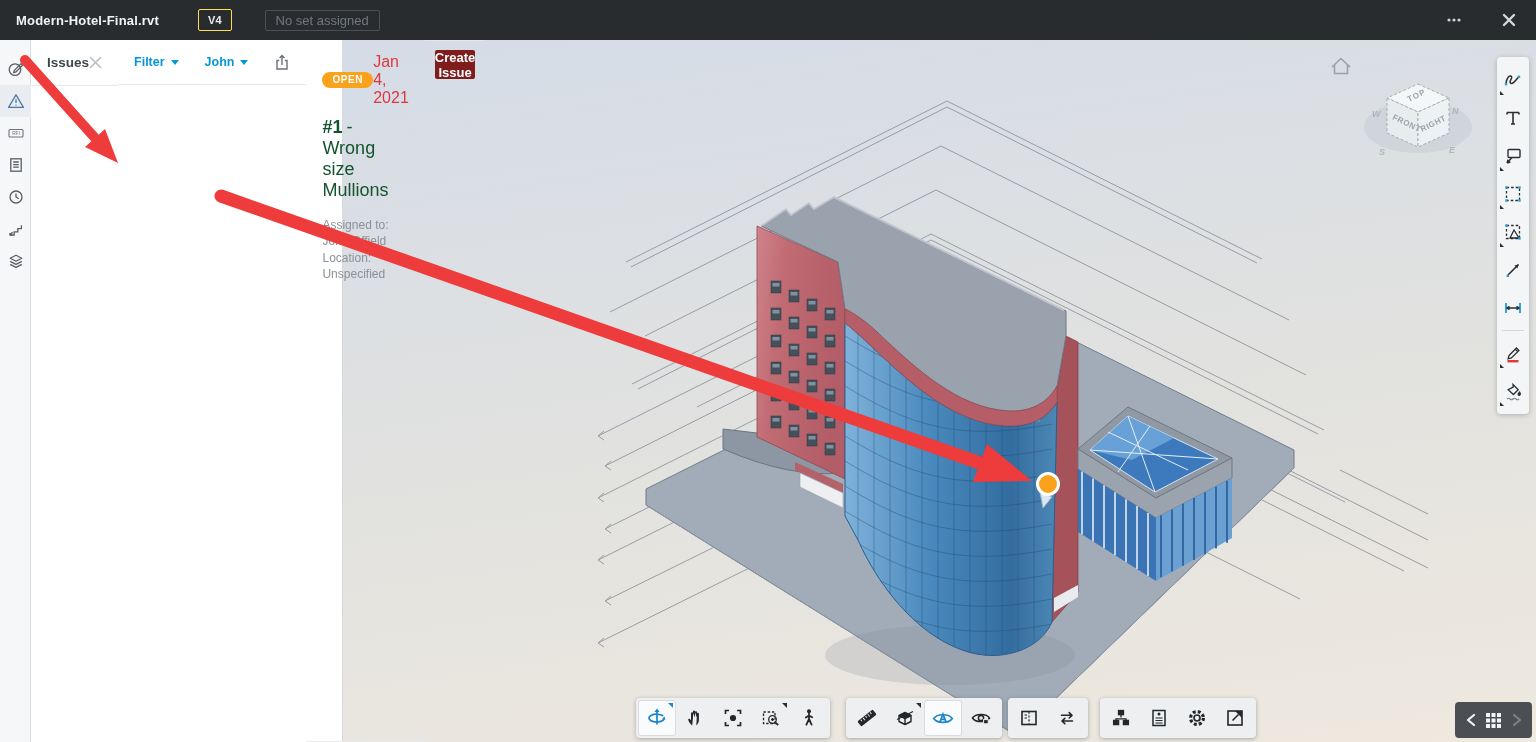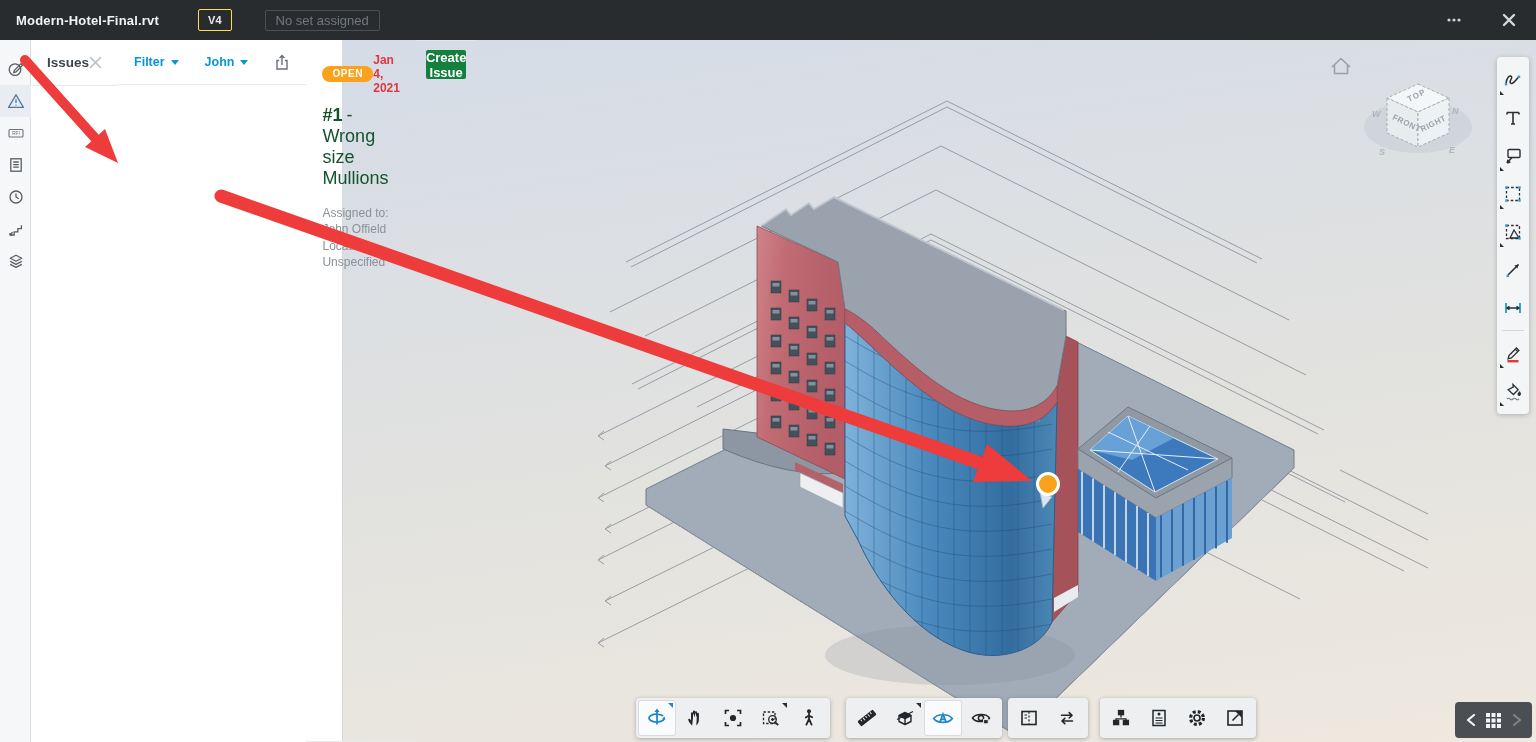--- a/index.html
+++ b/index.html
@@ -32,28 +32,28 @@
   .p-close { margin-left:auto; cursor:pointer; display:flex; }
   .p-tools { height:45px; display:flex; align-items:center; padding:0 16px; border-bottom:1px solid #e7e9eb;}
   .p-link { color:#0696d7; font-size:12.5px; font-weight:bold; display:flex; align-items:center; cursor:pointer; margin-right:26px;}
   .caret { width:0; height:0; border-left:4px solid transparent; border-right:4px solid transparent;
            border-top:5px solid #0696d7; display:inline-block; margin-left:6px; }
   .p-share { margin-left:auto; cursor:pointer; display:flex; }
   .card { padding:13px 16px 12px 16px; border-bottom:1px solid #e7e9eb; cursor:pointer; }
   .card-row1 { display:flex; align-items:center; }
   .pill { background:#faa21b; color:#fff; font-size:10px; font-weight:bold; letter-spacing:.6px;
           padding:2px 10px 3px; border-radius:9px;text-align:right; }
-  .card-date { margin-left:auto; color:#e0373f; font-size:12px; font-weight:bold; }
+  .card-date { margin-left:auto; color:#e0373f; font-size:16px; font-weight:normal; }
   .card-title { margin-top:10px; font-size:18px; color:#14532d; }
   .card-title .num { font-weight:bold; margin-right:4px; }
   .card-meta { margin-top:17px; color:#8a9197; font-size:12px; line-height:1.3; }
   .card-meta + .card-meta { margin-top:2px; }
   .p-fill { flex:1; }
   .p-foot { border-top:1px solid #e3e5e7; padding:9px 10px 11px; }
-  .btn-create { width:100%; height:29px; background:#15803d; border:none; border-radius:2px;
+  .btn-create { width:100%; height:29px; background:#7f1d1d; border:none; border-radius:2px;
                 color:#fff; font-size:13px; font-weight:bold; font-family:inherit; cursor:pointer; }
 
   
   .viewport { position:absolute; left:343px; top:40px; width:1193px; height:702px;
               background:linear-gradient(172deg,#d5dce7 0%,#e2e2df 55%,#efe9df 100%); }
   .viewport svg.scene { position:absolute; left:0; top:0; }
 
   
   .rtool { position:absolute; right:7px; top:57px; width:32px; background:#f3f5f6; border-radius:4px;
            box-shadow:0 1px 5px rgba(50,55,60,.30); padding:4px 0; z-index:16; }

